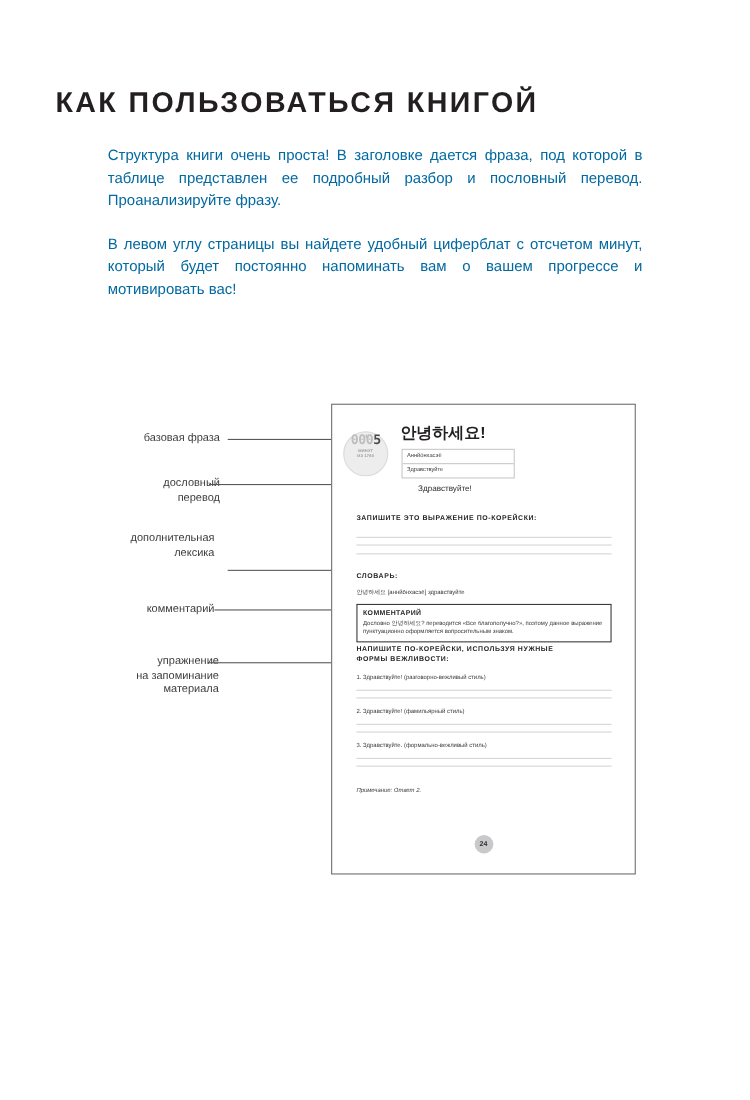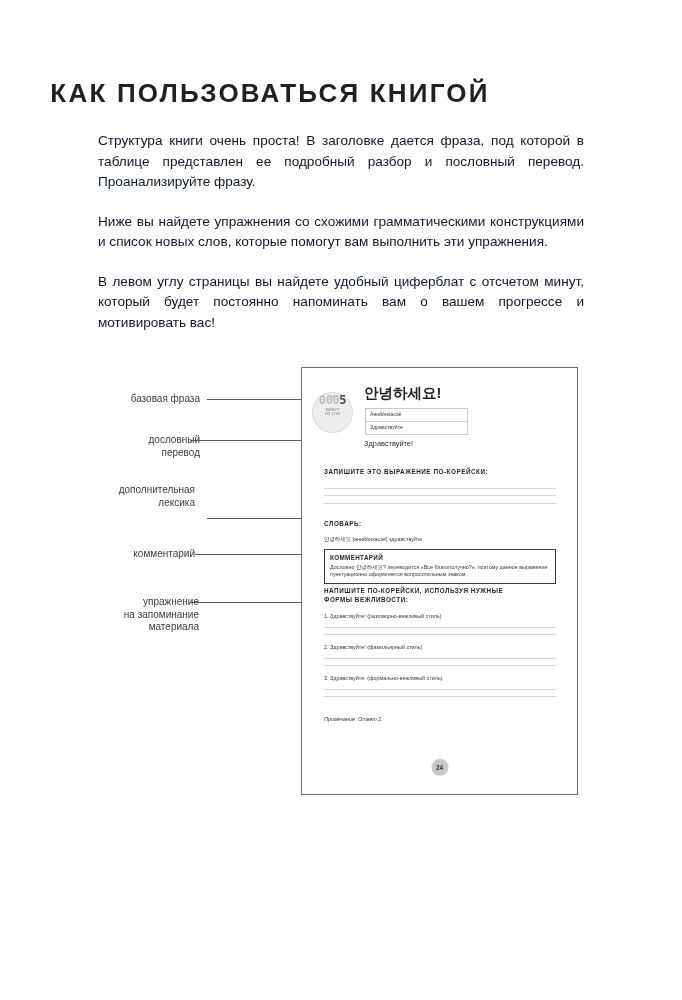--- a/index.html
+++ b/index.html
@@ -32,21 +32,21 @@
   
   #intro {
     position: absolute;
     left: 98px;
     top: 131px;
     width: 486px;
   }
   .para {
     font-size: 13.6px;
     line-height: 20.5px;
-    color: #0f172a;
+    color: #0369a1;
     margin: 0 0 19px 0;
     text-align: justify;
   }
   .para:last-child { margin-bottom: 0; }
 
   
   .annot {
     position: absolute;
     text-align: right;
     font-size: 10px;
@@ -150,21 +150,21 @@
     line-height: 5.2px;
     padding: 3.4px 4px;
     color: #3a3a3c;
     border-bottom: 1px solid #c9c9cb;
   }
   #mp-table .trow:last-child { border-bottom: none; }
 
   
   #mp-literal {
     position: absolute;
-    left: 62px;
+    left: 78px;
     top: 71px;
     font-size: 7.4px;
     color: #2e2e30;
   }
 
   
   .mp-h {
     font-size: 6.3px;
     font-weight: bold;
     letter-spacing: 0.55px;
@@ -226,21 +226,20 @@
     text-align: center;
   }
 </style>
 </head>
 <body>
 
 <div id="page-title">КАК ПОЛЬЗОВАТЬСЯ КНИГОЙ</div>
 
 <div id="intro">
   <p class="para">Структура книги очень проста! В заголовке дается фраза, под которой в таблице представлен ее подробный разбор и пословный перевод. Проанализируйте фразу.</p>
-  <p class="para">Ниже вы найдете упражнения со схожими грамматическими конструкциями и список новых слов, которые помогут вам выполнить эти упражнения.</p>
   <p class="para">В левом углу страницы вы найдете удобный циферблат с отсчетом минут, который будет постоянно напоминать вам о вашем прогрессе и мотивировать вас!</p>
 </div>
 
 <div class="annot" id="annot-0">базовая фраза</div>
 <div class="annot" id="annot-1">дословный<br>перевод</div>
 <div class="annot" id="annot-2">дополнительная<br>лексика</div>
 <div class="annot" id="annot-3">комментарий</div>
 <div class="annot" id="annot-4">упражнение<br>на запоминание<br>материала</div>
 
 <div class="leader" style="left:207px; top:399px; width:152px;"></div>

